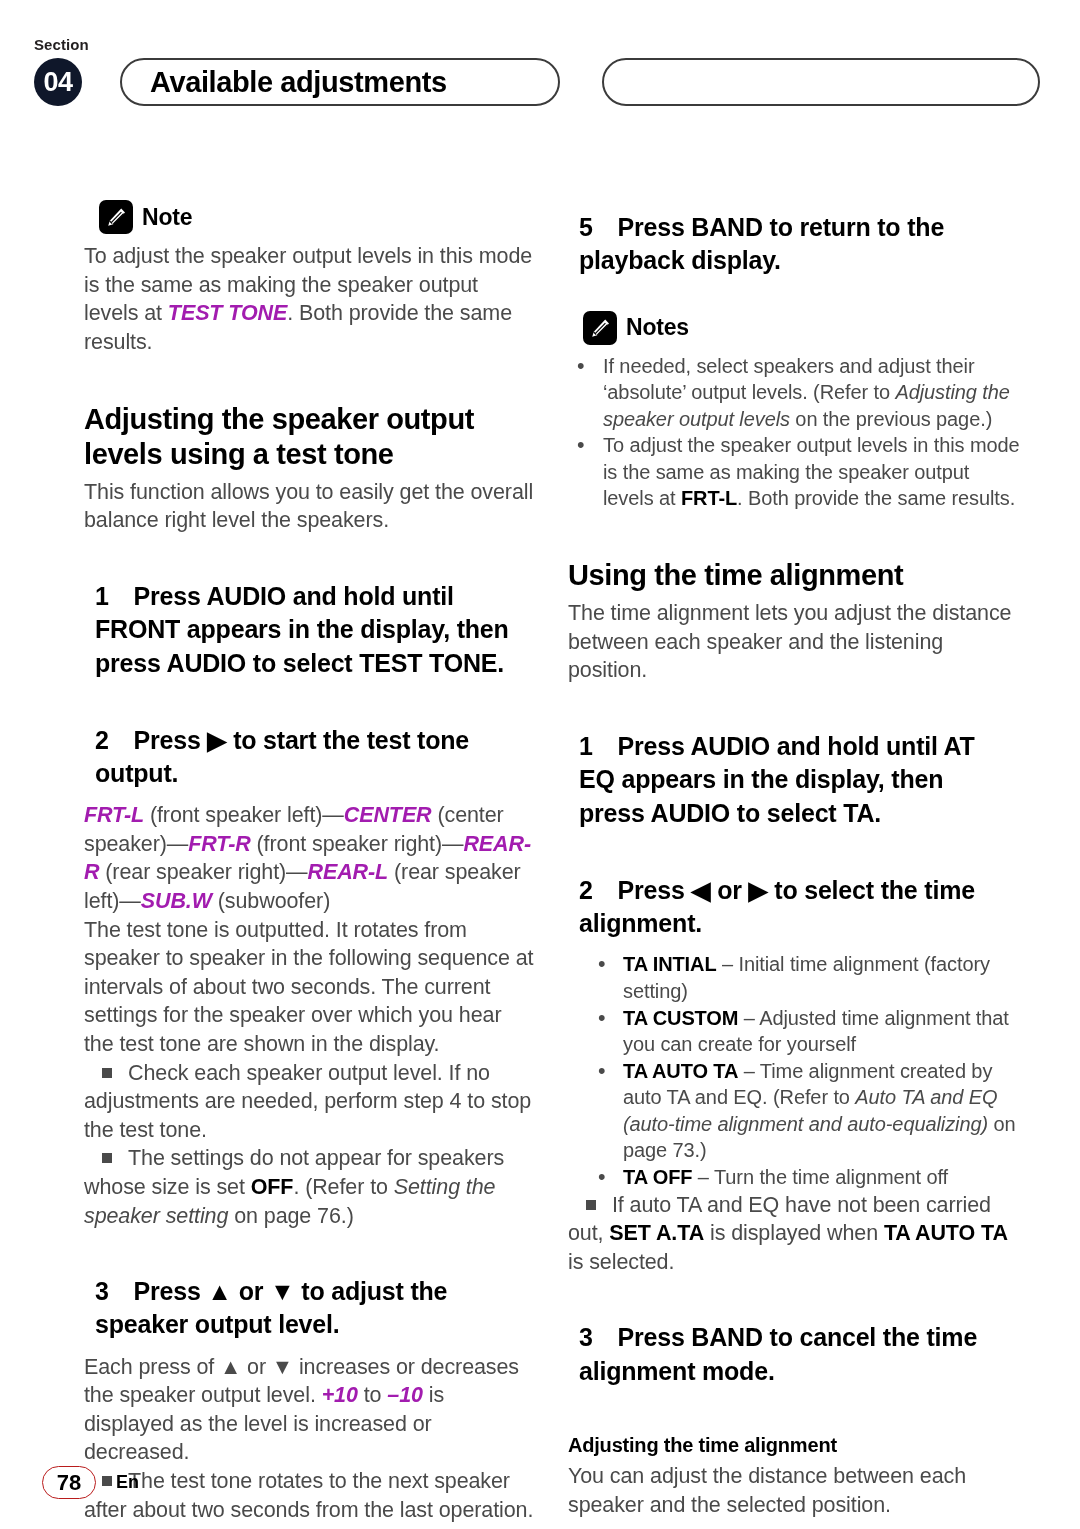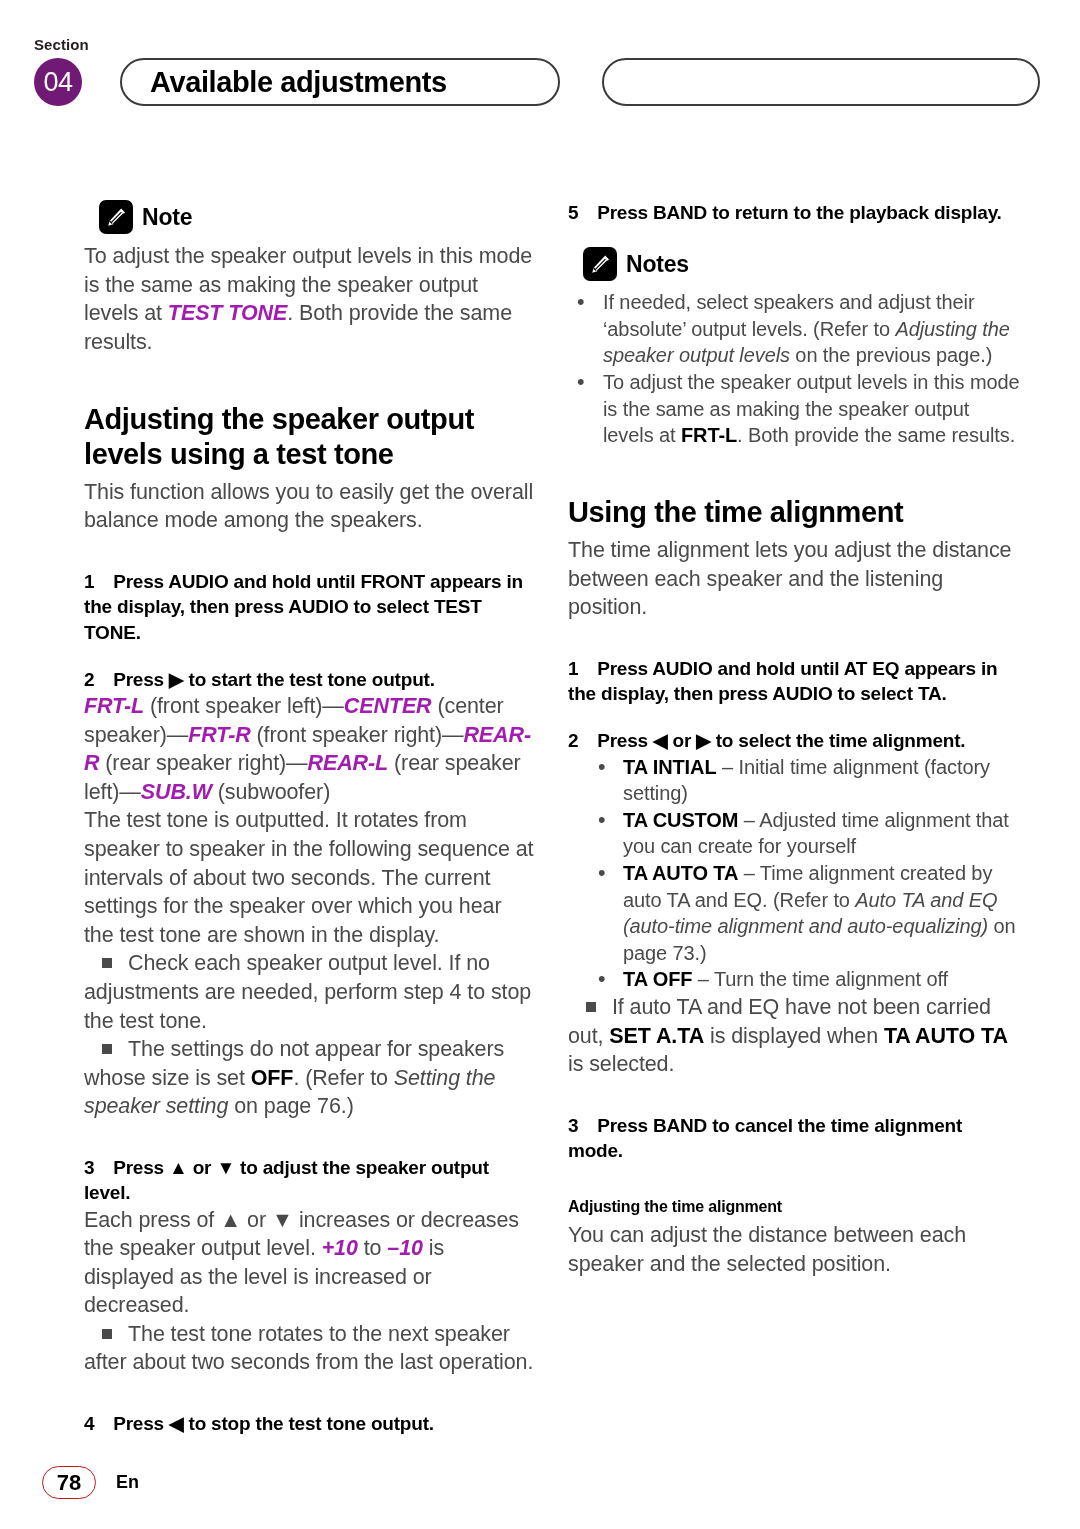--- a/index.html
+++ b/index.html
@@ -38,24 +38,24 @@
     letter-spacing: 0.1px;
     color: #231f20;
   }
   .section-badge {
     position: absolute;
     left: 0px;
     top: 22px;
     width: 48px;
     height: 48px;
     border-radius: 24px;
-    background: #701a75;
+    background: #0f172a;
     color: #ffffff;
     font-size: 27px;
-    font-weight: normal;
+    font-weight: bold;
     display: flex;
     align-items: center;
     justify-content: center;
     letter-spacing: -0.5px;
   }
   .pill {
     position: absolute;
     height: 48px;
     border: 2px solid #3b3b3b;
     border-radius: 26px;
@@ -97,45 +97,45 @@
   
   .h1 {
     font-size: 29px;
     font-weight: bold;
     line-height: 1.18;
     letter-spacing: -0.4px;
     color: #000000;
     margin: 0 0 7px 0;
   }
   .h2 {
-    font-size: 16px;
+    font-size: 20px;
     font-weight: bold;
     line-height: 1.2;
     letter-spacing: -0.2px;
     color: #000000;
     margin: 0 0 5px 0;
   }
   .body {
     font-size: 21.5px;
     line-height: 1.33;
     color: #4a4a4a;
     margin: 0;
     letter-spacing: -0.1px;
   }
   .body b, .body strong {
     color: #a21caf;
     font-weight: bold;
     font-style: italic;
   }
   .step {
-    font-size: 19px;
-    font-weight: bold;
-    line-height: 1.33;
-    color: #000000;
-    margin: 0;
+    font-size: 25px;
+    font-weight: bold;
+    line-height: 1.33;
+    color: #000000;
+    margin: 11px;
     letter-spacing: -0.2px;
   }
   .gap-m  { height: 22px; }
   .gap-l  { height: 34px; }
   .gap-xl { height: 46px; }
 
   
   .note-head {
     display: flex;
     align-items: center;
@@ -284,21 +284,21 @@
         </svg>
       </span>
       <span class="note-label">Note</span>
     </div>
 
     <p class="body">To adjust the speaker output levels in this mode is the same as making the speaker output levels at <b>TEST TONE</b>. Both provide the same results.</p>
 
     <div class="gap-xl"></div>
 
     <h1 class="h1">Adjusting the speaker output levels using a test tone</h1>
-    <p class="body">This function allows you to easily get the overall balance mode among the speakers.</p>
+    <p class="body">This function allows you to easily get the overall balance right level the speakers.</p>
 
     <div class="gap-l"></div>
 
     <p class="step">1 Press AUDIO and hold until FRONT appears in the display, then press AUDIO to select TEST TONE.</p>
 
     <div class="gap-m"></div>
 
     <p class="step">2 Press ▶ to start the test tone output.</p>
     <p class="body"><b>FRT-L</b> (front speaker left)—<b>CENTER</b> (center speaker)—<b>FRT-R</b> (front speaker right)—<b>REAR-R</b> (rear speaker right)—<b>REAR-L</b> (rear speaker left)—<b>SUB.W</b> (subwoofer)</p>
     <p class="body">The test tone is outputted. It rotates from speaker to speaker in the following sequence at intervals of about two seconds. The current settings for the speaker over which you hear the test tone are shown in the display.</p>

